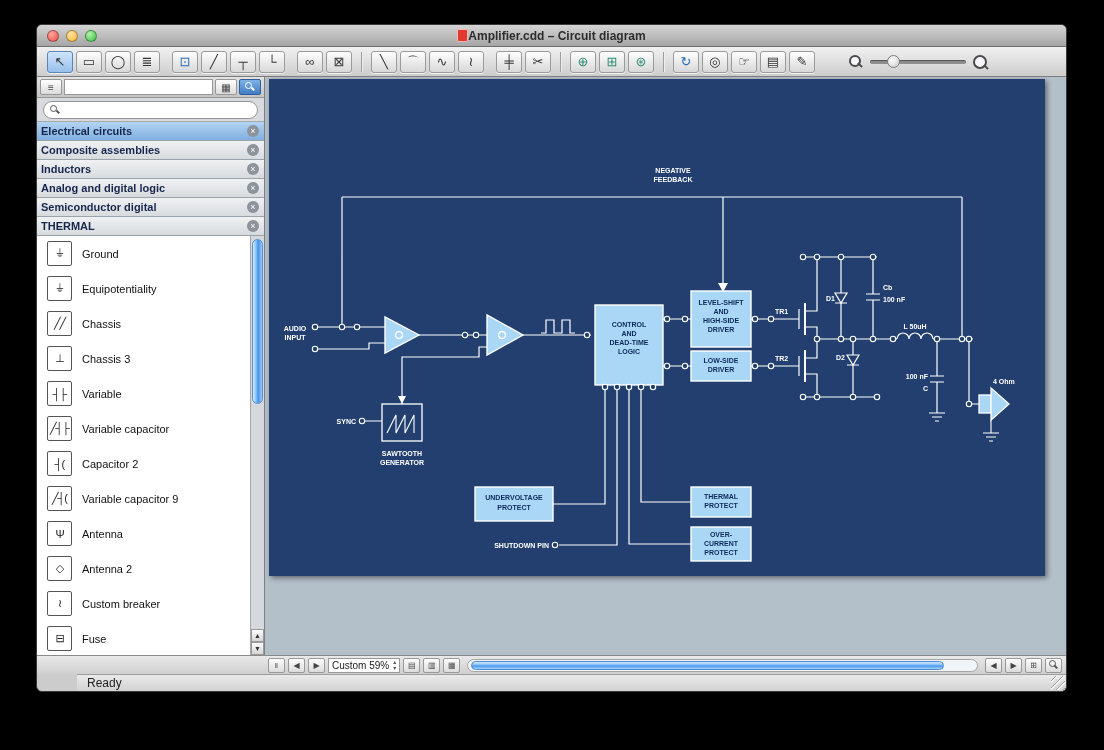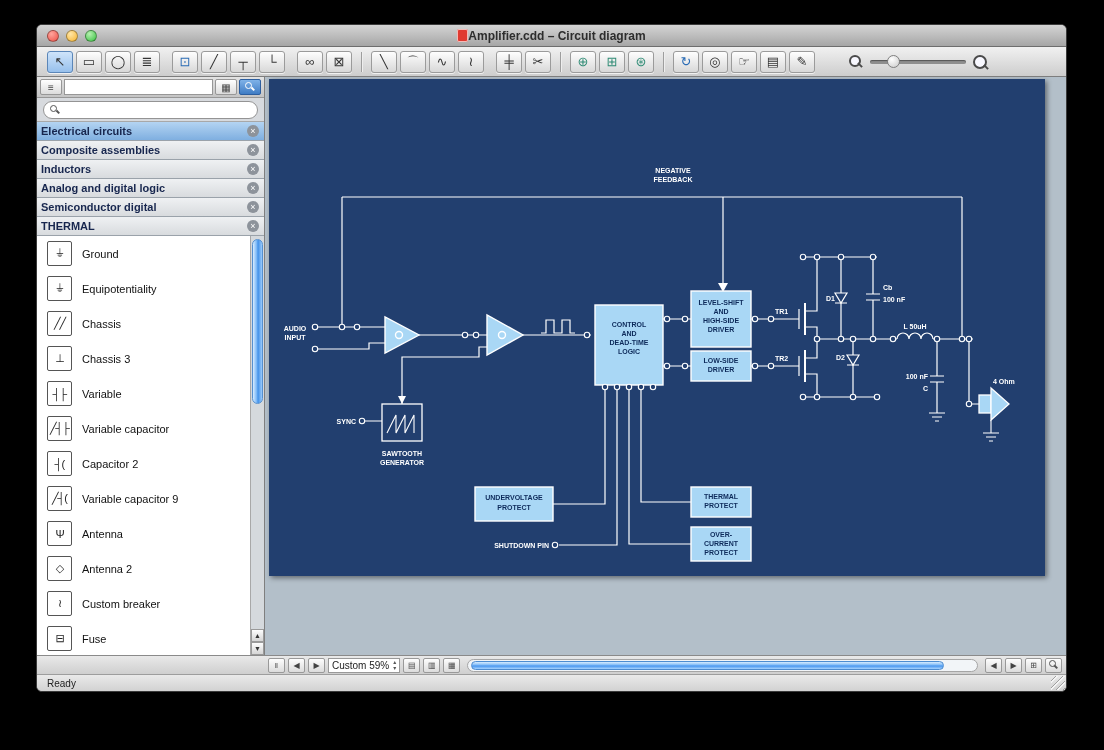--- a/index.html
+++ b/index.html
@@ -113,21 +113,21 @@
              font-size:10px; color:#222; padding:0 3px; gap:4px; }
   .stepper { display:flex; flex-direction:column; font-size:6px; line-height:6px; color:#555; }
   .hscroll { flex:1; height:13px; background:#f2f5f8; border:1px solid #a5a5a5; border-radius:7px;
              position:relative; margin:0 4px; min-width:60px; }
   .hthumb { position:absolute; left:3px; top:1px; height:9px; width:93%; border-radius:5px;
             border:1px solid #4d8cd0;
             background:linear-gradient(#d7ecff,#7db9f7 45%,#4694ee 55%,#a8d4ff); }
   
   .statusbar { height:17px; flex:0 0 17px; background:linear-gradient(#eaeaea,#d2d2d2);
                border-top:1px solid #9d9d9d; display:flex; align-items:center; padding:0 10px;
-               font-size:10px; color:#222; position:relative; }
+               font-size:12px; color:#222; position:relative;margin-left:40px; }
   .grip { position:absolute; right:1px; bottom:1px; width:14px; height:14px;
           background:repeating-linear-gradient(135deg, transparent 0 3px, #9f9f9f 3px 4px, #f5f5f5 4px 5px); }
 </style>
 </head>
 <body>
 
 <div class="window">
 
   <div class="titlebar">
     <div class="traffic">

